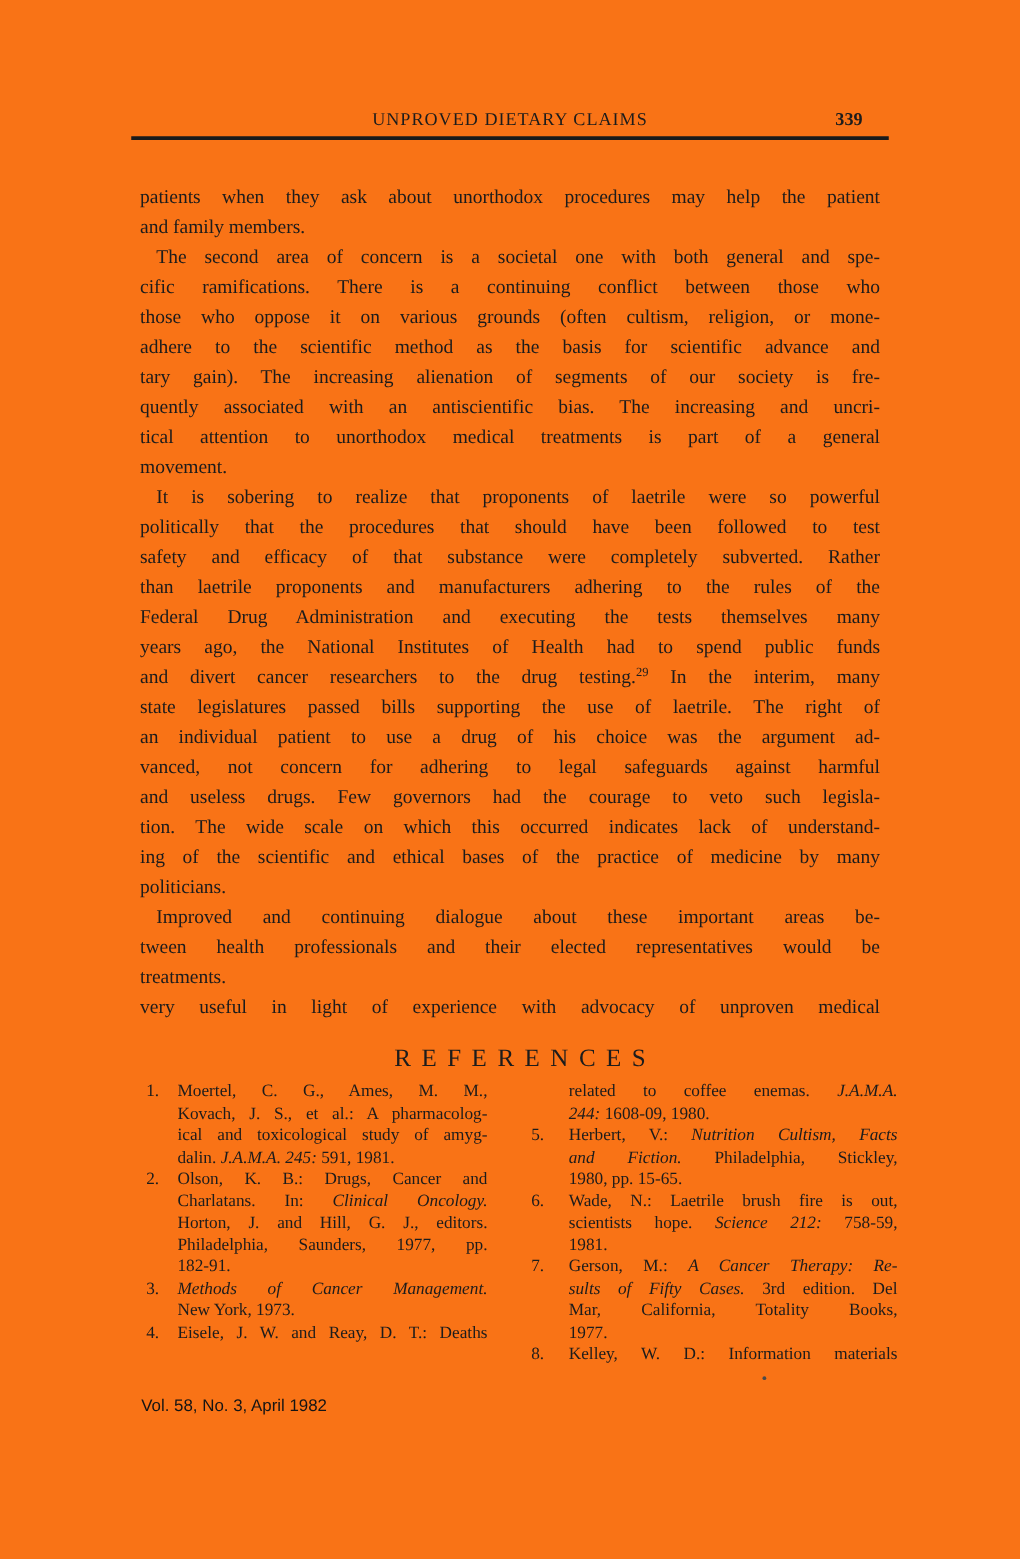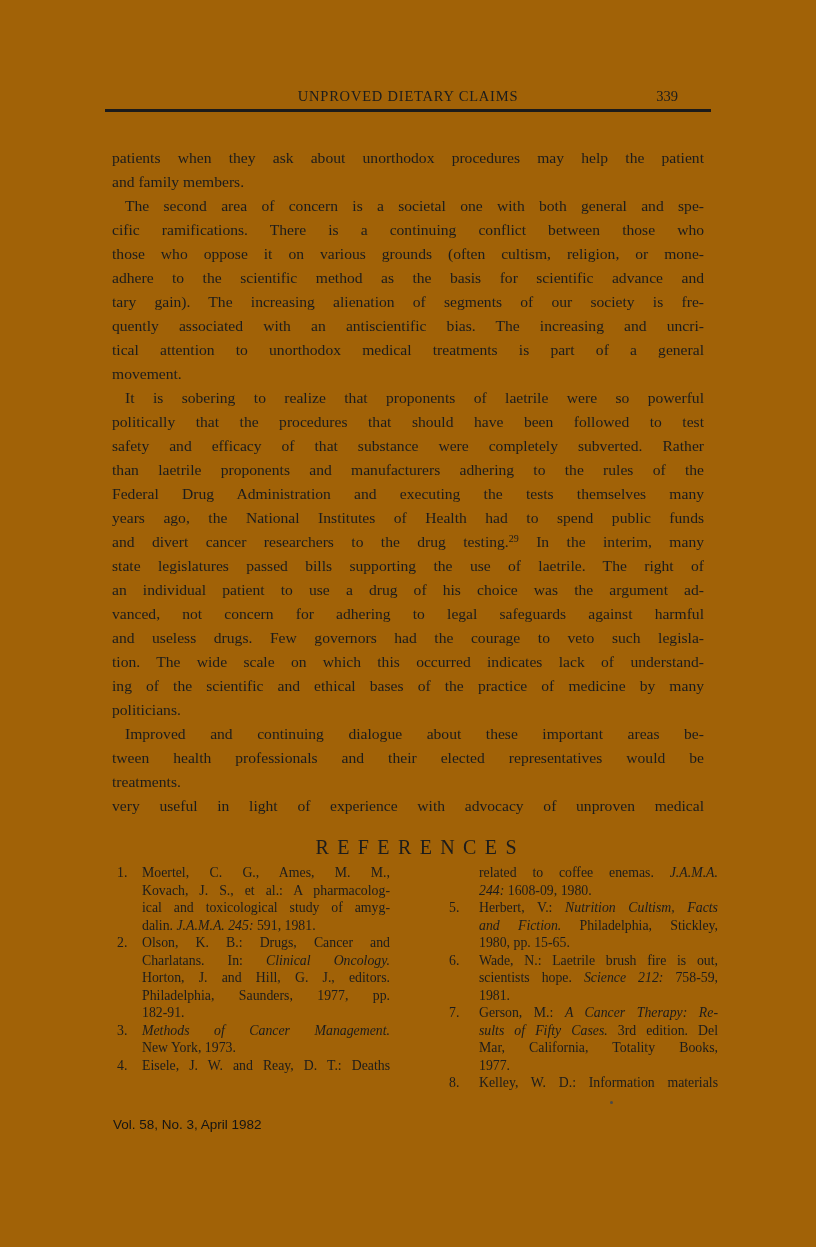--- a/index.html
+++ b/index.html
@@ -1,37 +1,37 @@
 <!DOCTYPE html>
 <html><head>
 <meta charset="utf-8">
 <style>
   html, body { margin: 0; padding: 0; }
   body { background: #e9e9e6; }
   #page {
     position: relative;
     width: 816px;
     height: 1247px;
-    background: #a16207;
+    background: #f97316;
     color: #1c1c1c;
     font-family: "Liberation Serif", serif;
     overflow: hidden;
   }
   
   .running-head {
     position: absolute;
     top: 88px; left: 105px; width: 606px; height: 20px;
     font-size: 14.5px;
   }
   .head-title {
     position: absolute; left: 0; right: 0;
     text-align: center;
     letter-spacing: 0.8px;
   }
-  .page-num { position: absolute; right: 33px; top: 0; }
+  .page-num { position: absolute; right: 21px; top: 0; font-weight: bold; }
   .head-rule {
     position: absolute;
     top: 109px; left: 105px; width: 606px; height: 2.5px;
     background: #1b1b1b;
   }
   
   .body-text {
     position: absolute;
     top: 146px; left: 112px; width: 592px;
     font-size: 15.6px;
@@ -54,21 +54,21 @@
     position: absolute;
     top: 864px; left: 117px; width: 601px;
     display: flex;
     gap: 35px;
     font-size: 13.8px;
     line-height: 17.5px;
   }
   .ref-col.col-left  { width: 273px; }
   .ref-col.col-right { width: 293px; }
   .ref-item { position: relative; padding-left: 25px; }
-  .col-right .ref-item { padding-left: 30px; margin-left: 24px; }
+  .col-right .ref-item { padding-left: 30px; }
   .ref-num { position: absolute; left: 0; top: 0; }
   .rline { text-align: justify; text-align-last: justify; }
   .rline.last { text-align-last: left; }
   .rline i, .ref-item i { font-style: italic; }
   
   .page-footer {
     position: absolute;
     left: 113px; top: 1117px;
     font-family: "Liberation Sans", sans-serif;
     font-size: 13.5px;

